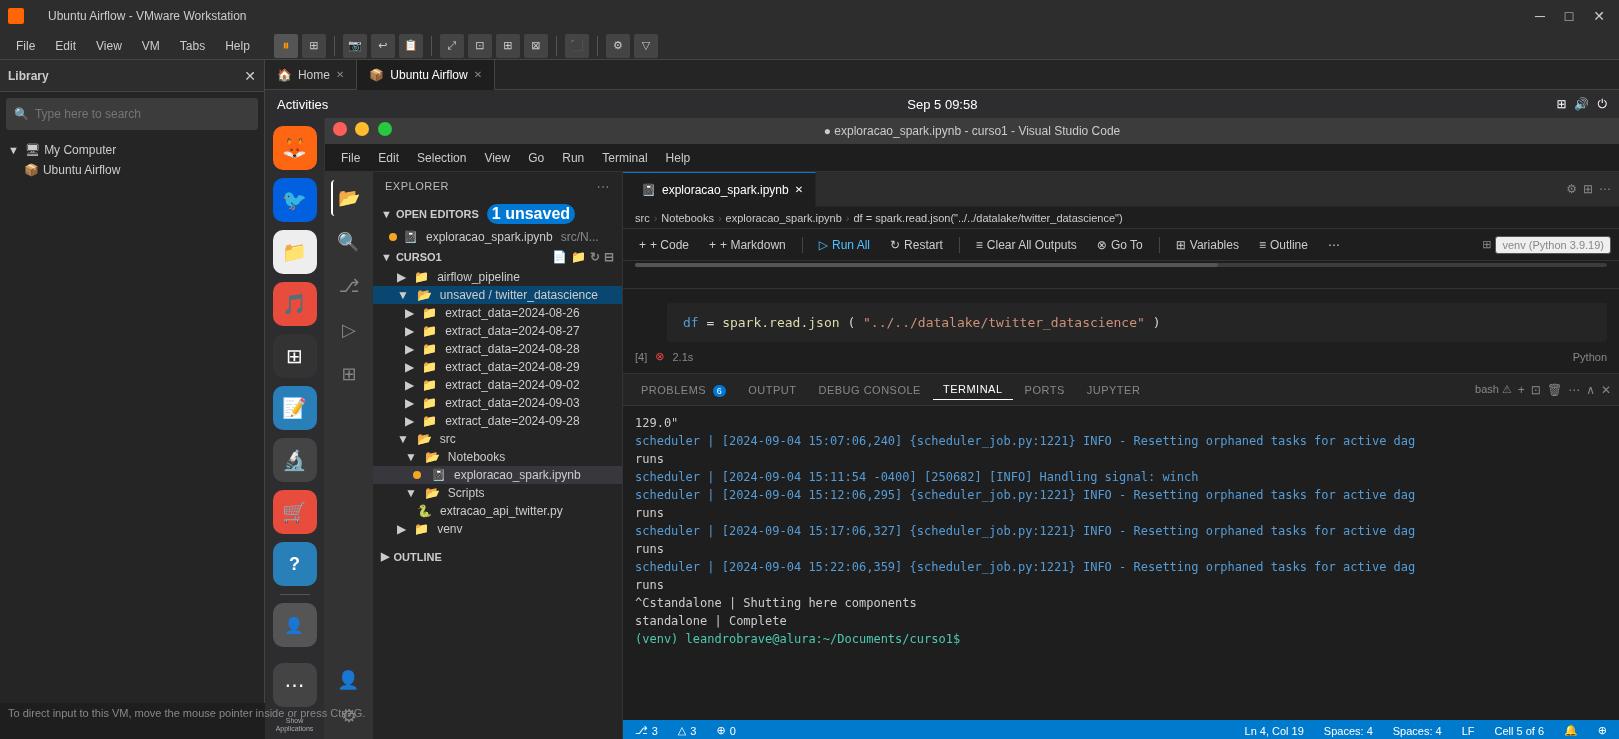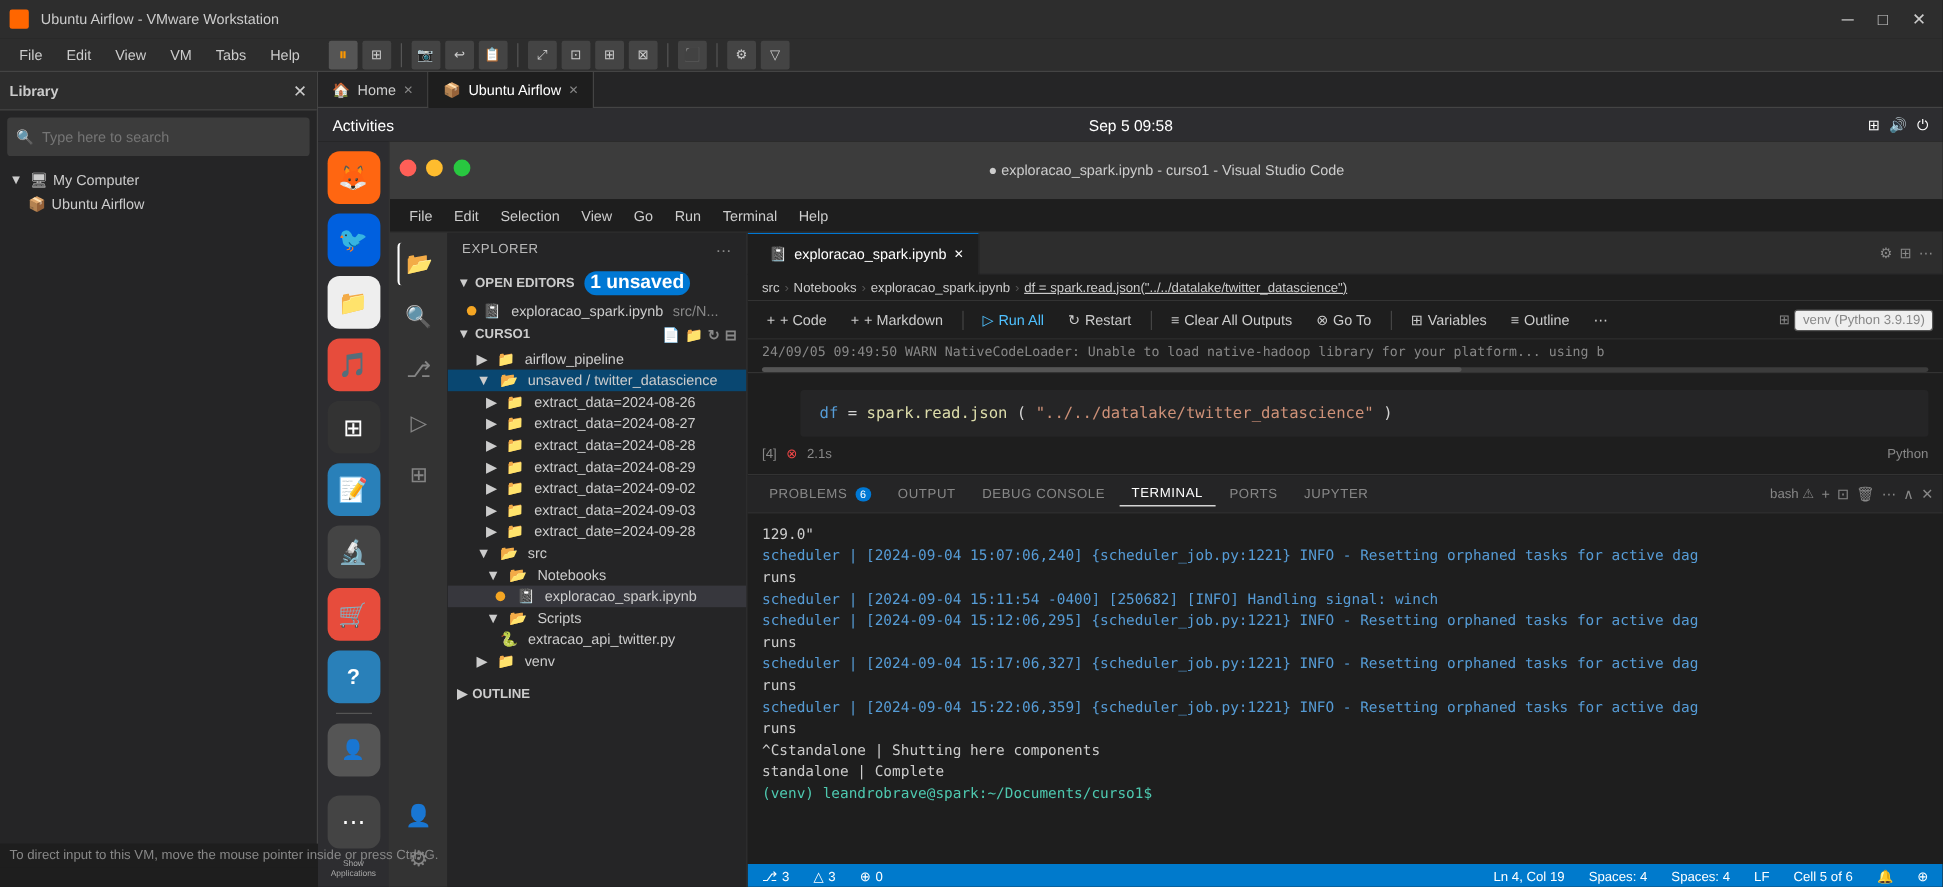--- a/index.html
+++ b/index.html
@@ -3,21 +3,21 @@
   <meta charset="utf-8">
   <style>
     * { margin: 0; padding: 0; box-sizing: border-box; }
     body { width: 1619px; height: 739px; overflow: hidden; font-family: 'Segoe UI', sans-serif; background: #1e1e1e; }
 
     
     .vmware-titlebar {
       height: 32px; background: #2d2d2d; display: flex; align-items: center;
       justify-content: space-between; padding: 0 8px; color: #ccc; font-size: 12px;
     }
-    .vmware-titlebar-left { display: flex; align-items: center; gap: 10px; }
+    .vmware-titlebar-left { display: flex; align-items: center; gap: 24px; }
     .vmware-titlebar-right { display: flex; gap: 8px; }
     .vmware-icon { width: 16px; height: 16px; background: #ff6600; border-radius: 2px; }
     .title-btn { background: none; border: none; color: #ccc; font-size: 14px; cursor: pointer; padding: 2px 6px; }
 
     
     .vmware-menubar {
       height: 28px; background: #2d2d2d; display: flex; align-items: center;
       padding: 0 8px; gap: 4px; border-bottom: 1px solid #444;
     }
     .menu-item { color: #ccc; font-size: 12px; padding: 4px 8px; cursor: pointer; }
@@ -105,21 +105,21 @@
     .dock-sep { width: 30px; height: 1px; background: #555; }
     .dock-apps-label { color: #aaa; font-size: 9px; text-align: center; margin-top: 2px; }
 
     
     .vscode-window {
       flex: 1; display: flex; flex-direction: column; background: #1e1e1e;
     }
 
     
     .vscode-titlebar {
-      height: 48px; background: #3c3c3c; display: flex; align-items: center;
+      height: 26px; background: #3c3c3c; display: flex; align-items: center;
       justify-content: space-between; padding: 0 8px;
     }
     .vscode-title { color: #ccc; font-size: 12px; }
     .vscode-title-btn { width: 14px; height: 14px; border-radius: 50%; cursor: pointer; border: none; }
     .btn-close { background: #ff5f57; }
     .btn-min { background: #febc2e; }
     .btn-max { background: #28c840; }
 
     
     .vscode-menu {
@@ -546,21 +546,21 @@
                 </div>
               </div>
 
               <div class="breadcrumb">
                 <span style="color:#ccc;">src</span>
                 <span class="breadcrumb-sep">›</span>
                 <span style="color:#ccc;">Notebooks</span>
                 <span class="breadcrumb-sep">›</span>
                 <span style="color:#ccc;">exploracao_spark.ipynb</span>
                 <span class="breadcrumb-sep">›</span>
-                <span style="color:#ccc;text-decoration:underline;">df = spark.read.json("../../datalake/twitter_datascience")</span>
+                <span style="color:#ccc;">df = spark.read.json("../../datalake/twitter_datascience")</span>
               </div>
 
               <div class="notebook-toolbar">
                 <button class="nb-btn">
                   <span>+</span>
                   <span>+ Code</span>
                 </button>
                 <button class="nb-btn">
                   <span>+</span>
                   <span>+ Markdown</span>
@@ -593,21 +593,20 @@
                   <span>Outline</span>
                 </button>
                 <button class="nb-btn">⋯</button>
                 <div class="nb-right">
                   <span style="color:#888;font-size:11px;">⊞</span>
                   <button class="nb-env">venv (Python 3.9.19)</button>
                 </div>
               </div>
 
               <div class="editor-scroll">
-                <div style="padding:4px 12px;color:#888;font-size:11px;font-family:monospace;overflow:hidden;white-space:nowrap;">24/09/05 09:49:50 WARN NativeCodeLoader: Unable to load native-hadoop library for your platform... using b</div>
                 <div style="height:4px;background:#3c3c3c;margin:2px 12px;border-radius:2px;position:relative;">
                   <div style="position:absolute;left:0;top:0;height:4px;width:60%;background:#555;border-radius:2px;"></div>
                 </div>
               </div>
 
               <div class="code-cell" style="flex-shrink:0;background:#1e1e1e;padding:8px 0;">
                 <div style="display:flex;align-items:center;padding:6px 12px;">
                   <div style="width:32px;color:#555;font-size:11px;text-align:center;flex-shrink:0;"></div>
                   <div style="flex:1;background:#252526;border-radius:3px;padding:12px 16px;font-family:Consolas,monospace;font-size:13px;">
                     <span class="code-blue">df</span>
@@ -665,21 +664,21 @@
                   <div class="term-line">runs</div>
                   <div class="term-line term-scheduler">scheduler | [2024-09-04 15:11:54 -0400] [250682] [INFO] Handling signal: winch</div>
                   <div class="term-line term-scheduler">scheduler | [2024-09-04 15:12:06,295] {scheduler_job.py:1221} INFO - Resetting orphaned tasks for active dag</div>
                   <div class="term-line">runs</div>
                   <div class="term-line term-scheduler">scheduler | [2024-09-04 15:17:06,327] {scheduler_job.py:1221} INFO - Resetting orphaned tasks for active dag</div>
                   <div class="term-line">runs</div>
                   <div class="term-line term-scheduler">scheduler | [2024-09-04 15:22:06,359] {scheduler_job.py:1221} INFO - Resetting orphaned tasks for active dag</div>
                   <div class="term-line">runs</div>
                   <div class="term-line">^Cstandalone | Shutting here components</div>
                   <div class="term-line">standalone | Complete</div>
-                  <div class="term-line term-prompt">(venv) leandrobrave@spark:~/Documents/curso1$ </div>
+                  <div class="term-line term-prompt">(venv) leandrobrave@alura:~/Documents/curso1$ </div>
                 </div>
 
                 <div class="vscode-statusbar">
                   <div class="status-item">
                     <span>⎇</span>
                     <span> 3</span>
                   </div>
                   <div class="status-item">
                     <span>△</span>
                     <span> 3</span>

